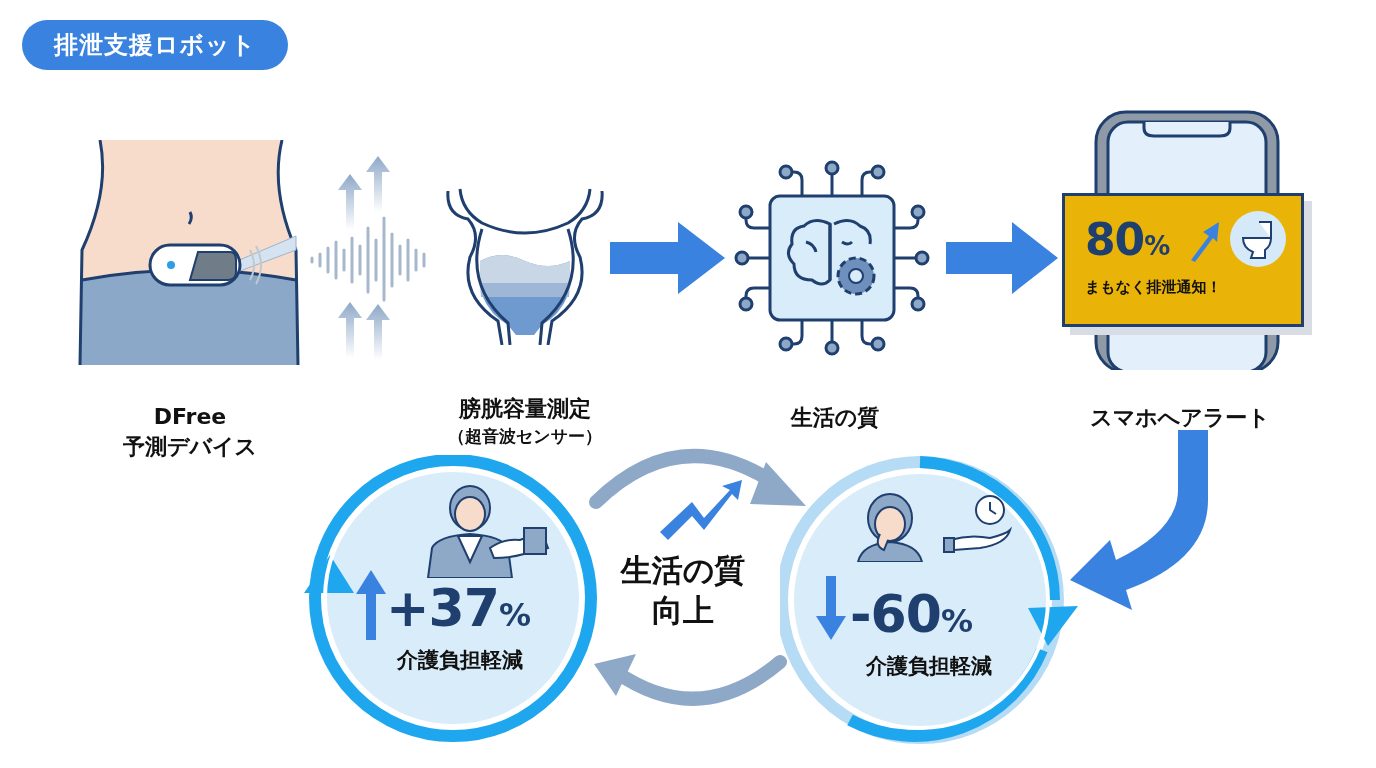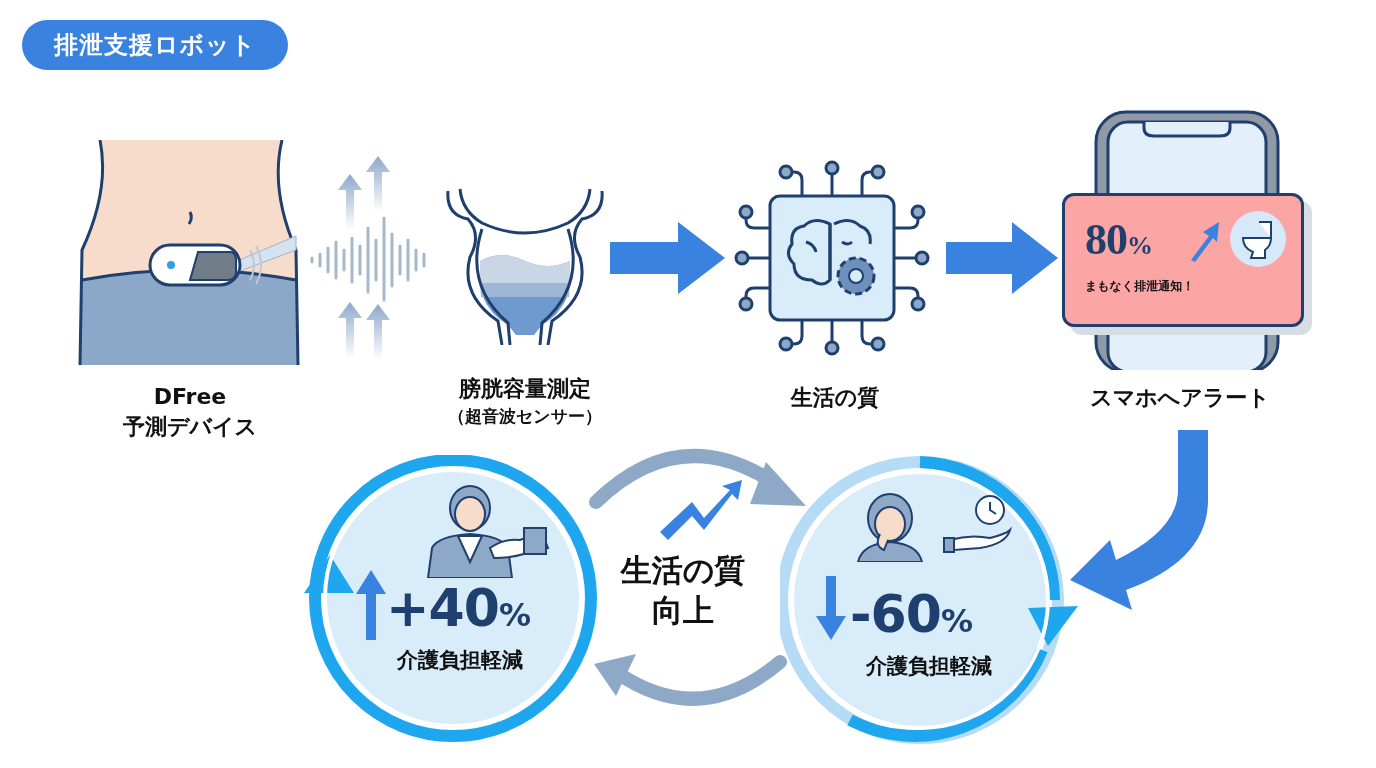--- a/index.html
+++ b/index.html
@@ -1,24 +1,24 @@
 <!DOCTYPE html>
 <html><head>
 <meta charset="utf-8">
 <style>
   html,body{margin:0;padding:0;background:#ffffff;}
   body{width:1376px;height:768px;position:relative;overflow:hidden;font-family:"DejaVu Sans","Liberation Sans",sans-serif;color:#111;}
   .abs{position:absolute;}
   .pill{left:22px;top:20px;width:266px;height:50px;border-radius:25px;background:#3a82e0;color:#fff;font-weight:bold;font-size:24px;display:flex;align-items:center;justify-content:center;letter-spacing:1px;}
-  .label{font-weight:bold;font-size:22px;text-align:center;line-height:30px;color:#111;}
+  .label{font-weight:bold;font-size:22px;text-align:center;line-height:30px;color:#111;margin-top:20px;}
   .label small{display:block;font-size:17px;line-height:24px;font-weight:bold;}
-  .notif{left:1062px;top:193px;width:236px;height:128px;background:#fca5a5;border:3px solid #1f3f6e;border-radius:12px;box-shadow:8px 8px 0 #d8dde5;font-family:Liberation Serif, serif;}
+  .notif{left:1062px;top:193px;width:236px;height:128px;background:#eab308;border:3px solid #1f3f6e;border-radius:0;box-shadow:8px 8px 0 #d8dde5;}
   .notif .pct{position:absolute;left:20px;top:18px;font-size:44px;font-weight:bold;color:#1f3f6e;letter-spacing:-1px;}
   .notif .pct span{font-size:26px;}
-  .notif .msg{position:absolute;left:20px;top:82px;font-size:12px;font-weight:bold;color:#111;}
+  .notif .msg{position:absolute;left:20px;top:82px;font-size:15px;font-weight:bold;color:#111;}
   .circle-text{text-align:center;font-weight:bold;}
   .big{font-size:52px;color:#1f3f6e;letter-spacing:-1px;}
   .big span{font-size:32px;}
   .sub{font-size:21px;color:#111;}
   .qol{font-size:31px;font-weight:bold;text-align:center;line-height:40px;color:#111;}
 </style>
 </head>
 <body>
 
 <div class="abs pill">排泄支援ロボット</div>
@@ -168,21 +168,21 @@
   <ellipse cx="50" cy="26" rx="20" ry="22" fill="#8ea8c8" stroke="#1f3f6e" stroke-width="2"></ellipse>
   <ellipse cx="50" cy="32" rx="15" ry="17" fill="#f7dccc" stroke="#1f3f6e" stroke-width="2"></ellipse>
   <path d="M8 96 L12 66 Q18 54 50 52 Q82 54 88 66 L92 96 Z" fill="#8ea8c8" stroke="#1f3f6e" stroke-width="2"></path>
   <path d="M38 54 L50 80 L62 54 Z" fill="#fff" stroke="#1f3f6e" stroke-width="2"></path>
   <path d="M70 66 Q84 56 100 58 L122 50 L128 66 L104 72 Q90 76 74 76 Z" fill="#fff" stroke="#1f3f6e" stroke-width="2"></path>
   <rect x="104" y="46" width="22" height="26" fill="#8ea8c8" stroke="#1f3f6e" stroke-width="2"></rect>
 </svg>
 <svg class="abs" style="left:356px;top:570px" width="30" height="70" viewBox="0 0 30 70">
   <path d="M15 0 L30 24 L20 24 L20 70 L10 70 L10 24 L0 24 Z" fill="#3a82e0"></path>
 </svg>
-<div class="abs circle-text big" style="left:386px;top:578px;width:160px;text-align:left"><b>+40</b><span>%</span></div>
+<div class="abs circle-text big" style="left:386px;top:578px;width:160px;text-align:left"><b>+37</b><span>%</span></div>
 <div class="abs circle-text sub" style="left:380px;top:646px;width:160px">介護負担軽減</div>
 
 <svg class="abs" style="left:580px;top:440px" width="230" height="280" viewBox="0 0 230 280">
   <path d="M16 62 Q100 -20 196 44" fill="none" stroke="#8ea8c8" stroke-width="14" stroke-linecap="round"></path>
   <path d="M186 22 L226 66 L170 64 Z" fill="#8ea8c8"></path>
   <path d="M200 222 Q120 290 36 232" fill="none" stroke="#8ea8c8" stroke-width="14" stroke-linecap="round"></path>
   <path d="M14 224 L56 214 L36 256 Z" fill="#8ea8c8"></path>
   <path d="M80 92 L112 62 L124 78 L150 50 L142 46 L162 40 L158 60 L152 54 L124 90 L112 76 L88 100 Z" fill="#3a82e0"></path>
 </svg>
 <div class="abs qol" style="left:598px;top:550px;width:170px">

